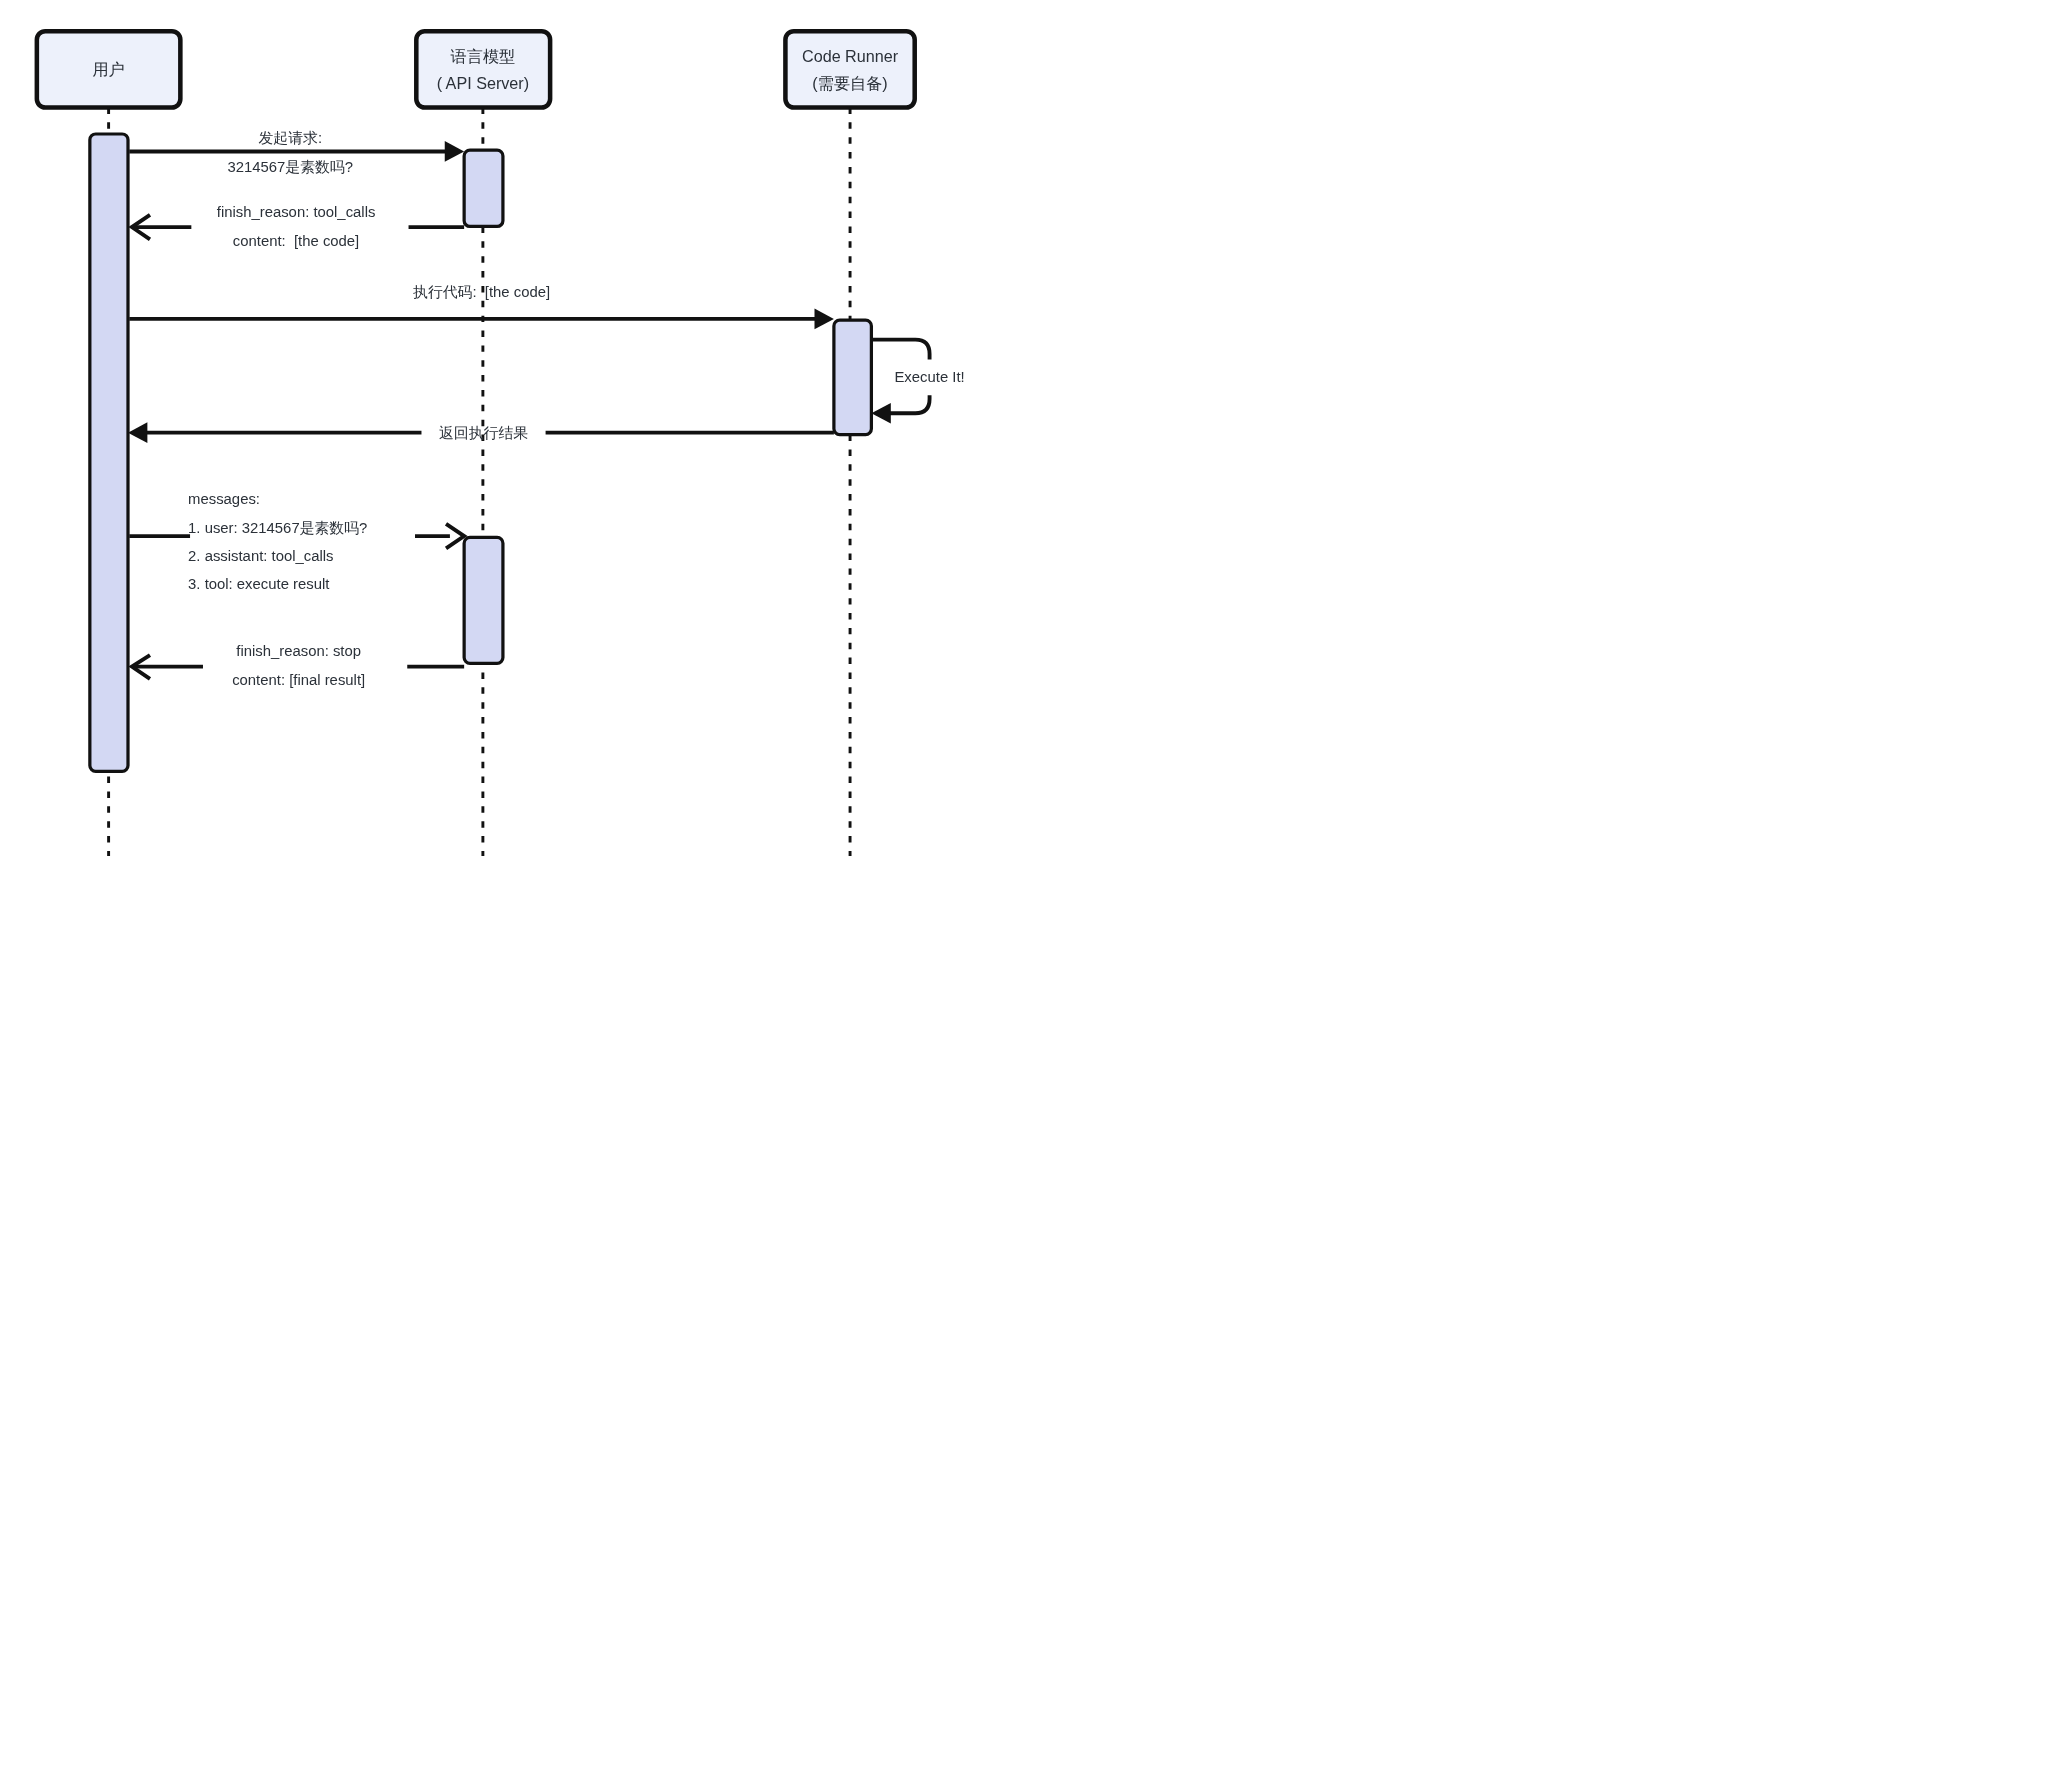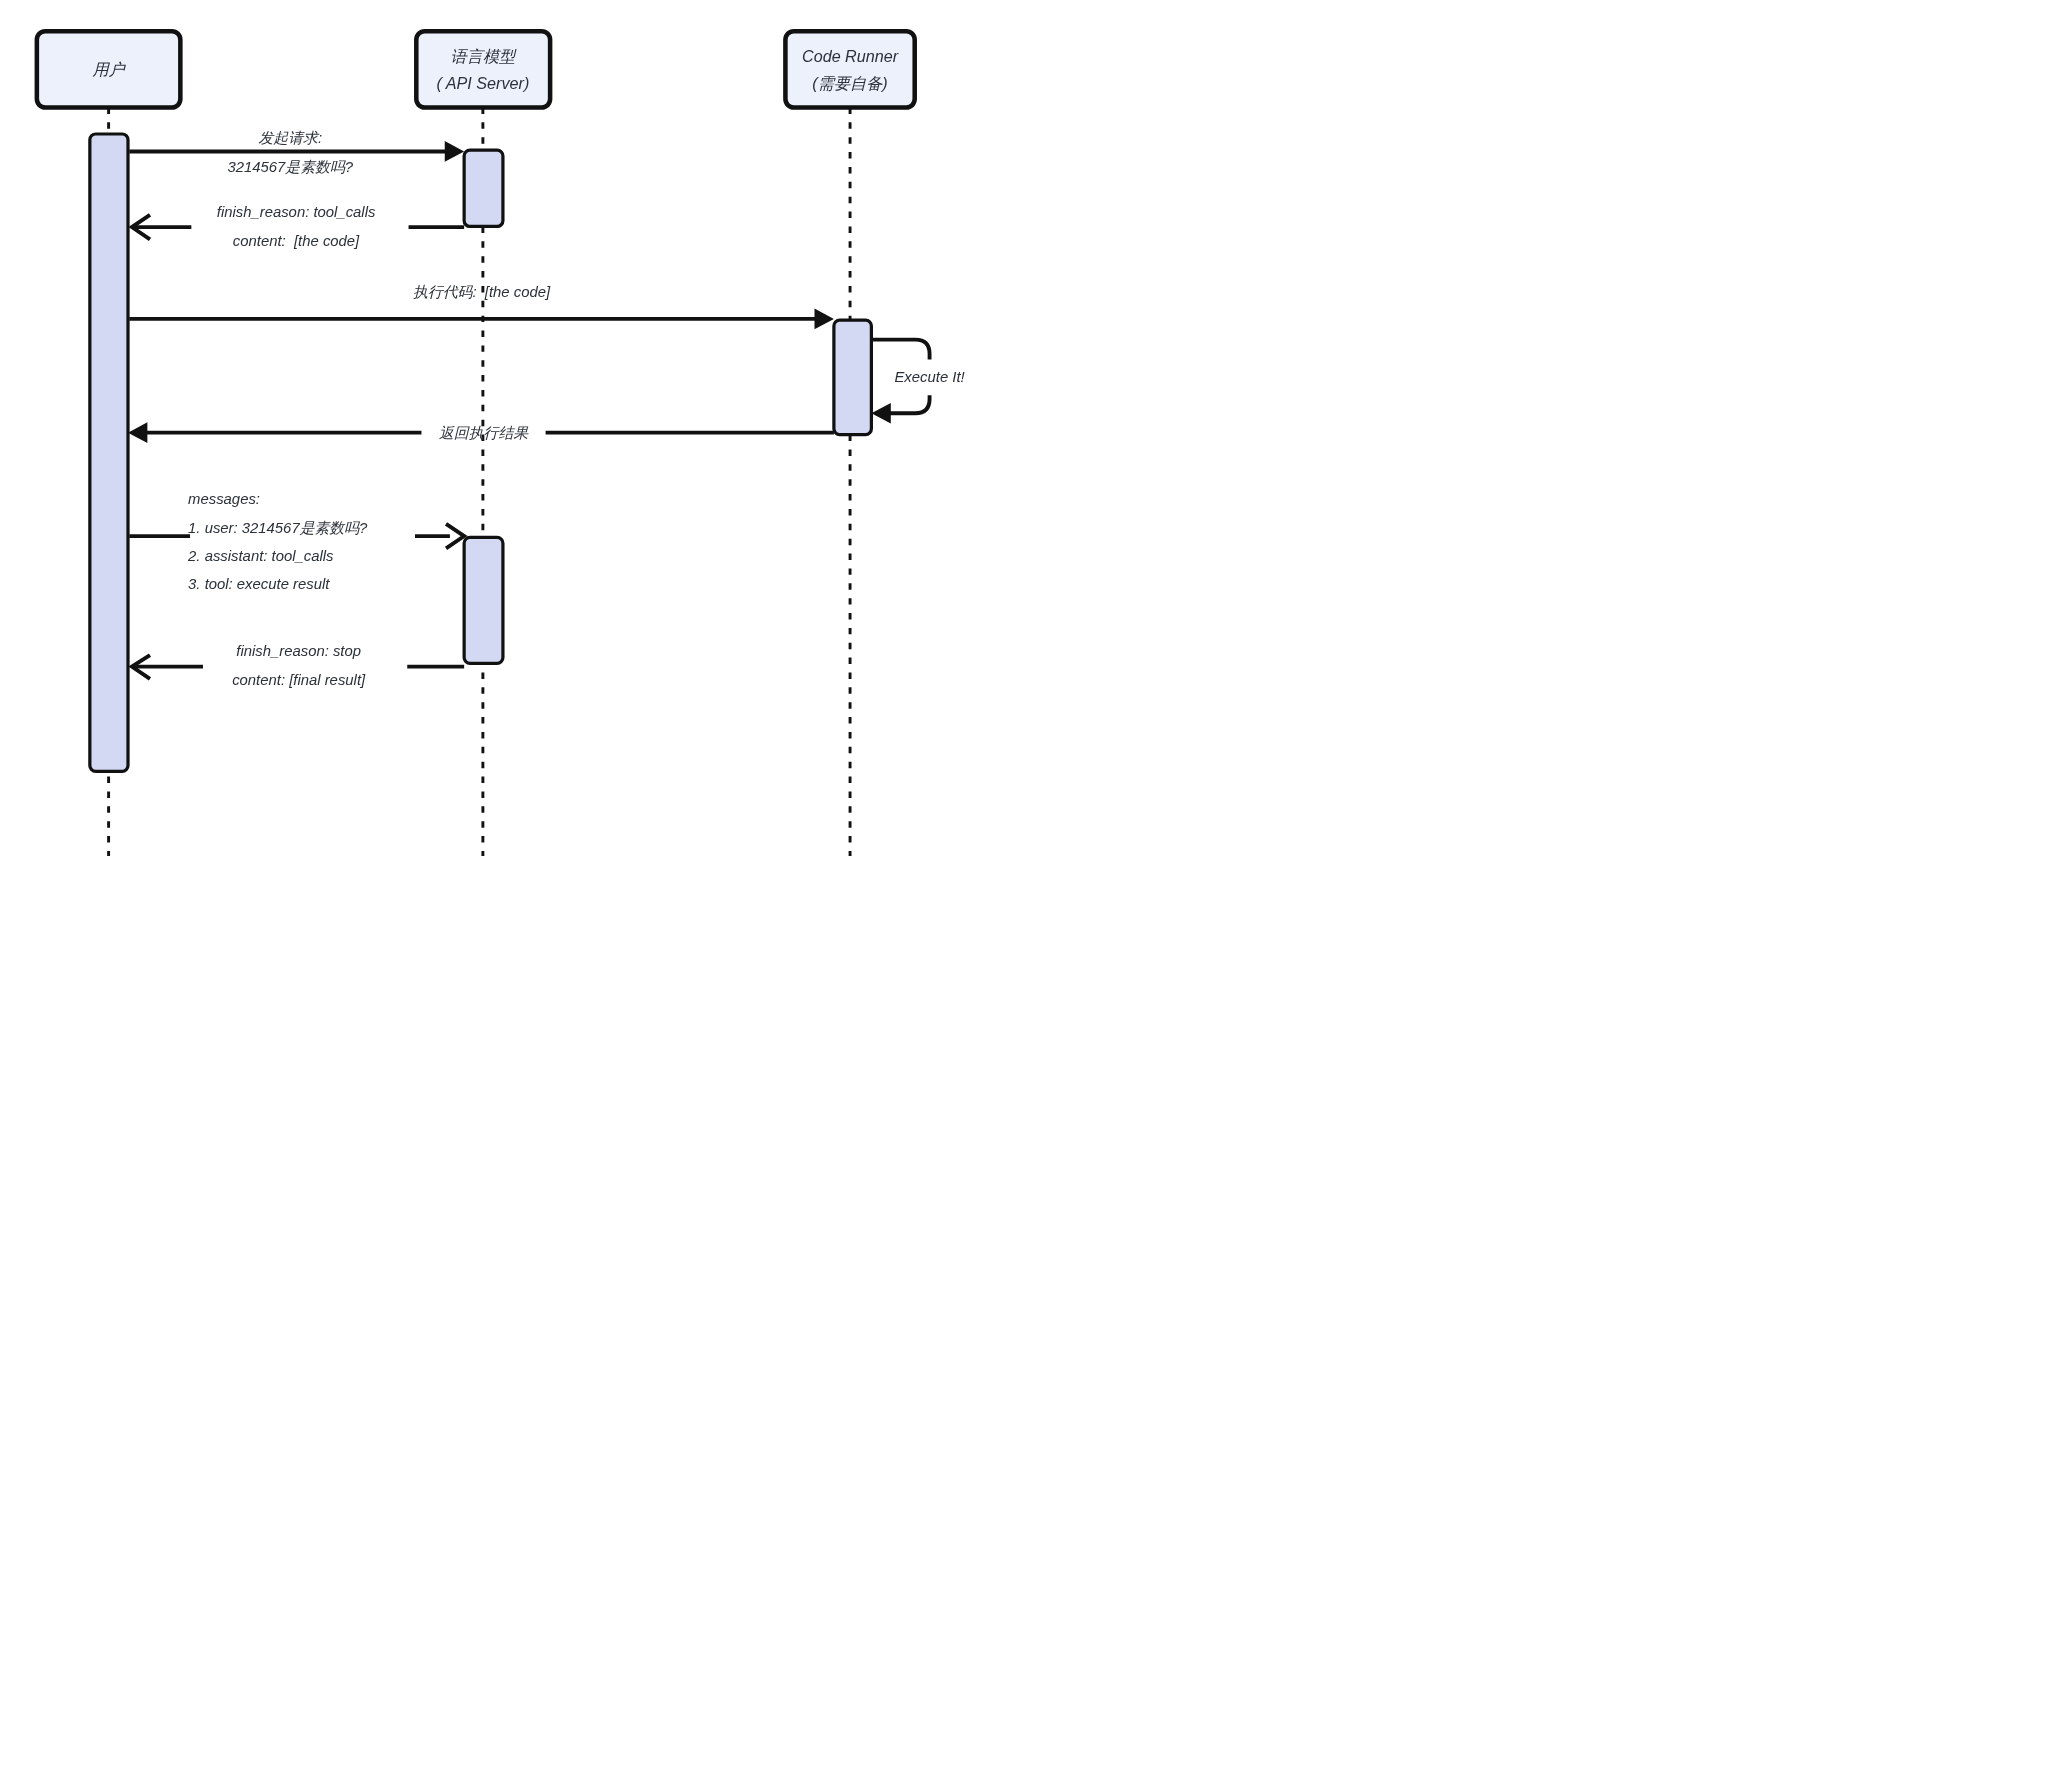--- a/index.html
+++ b/index.html
@@ -4,21 +4,20 @@
 <style>
   html, body {
     margin: 0;
     padding: 0;
     background: #ffffff;
   }
   .diagram-wrap {
     width: 1033px;
     height: 886px;
     background: #ffffff;
-    font-style: italic;
   }
   svg { display: block; }
   text {
     font-family: "Liberation Sans", "DejaVu Sans", sans-serif;
     fill: #2b3139;
     white-space: pre;
   }
   .actor-label { font-size: 25px; }
   .msg-label   { font-size: 23px; }
   .lifeline {

